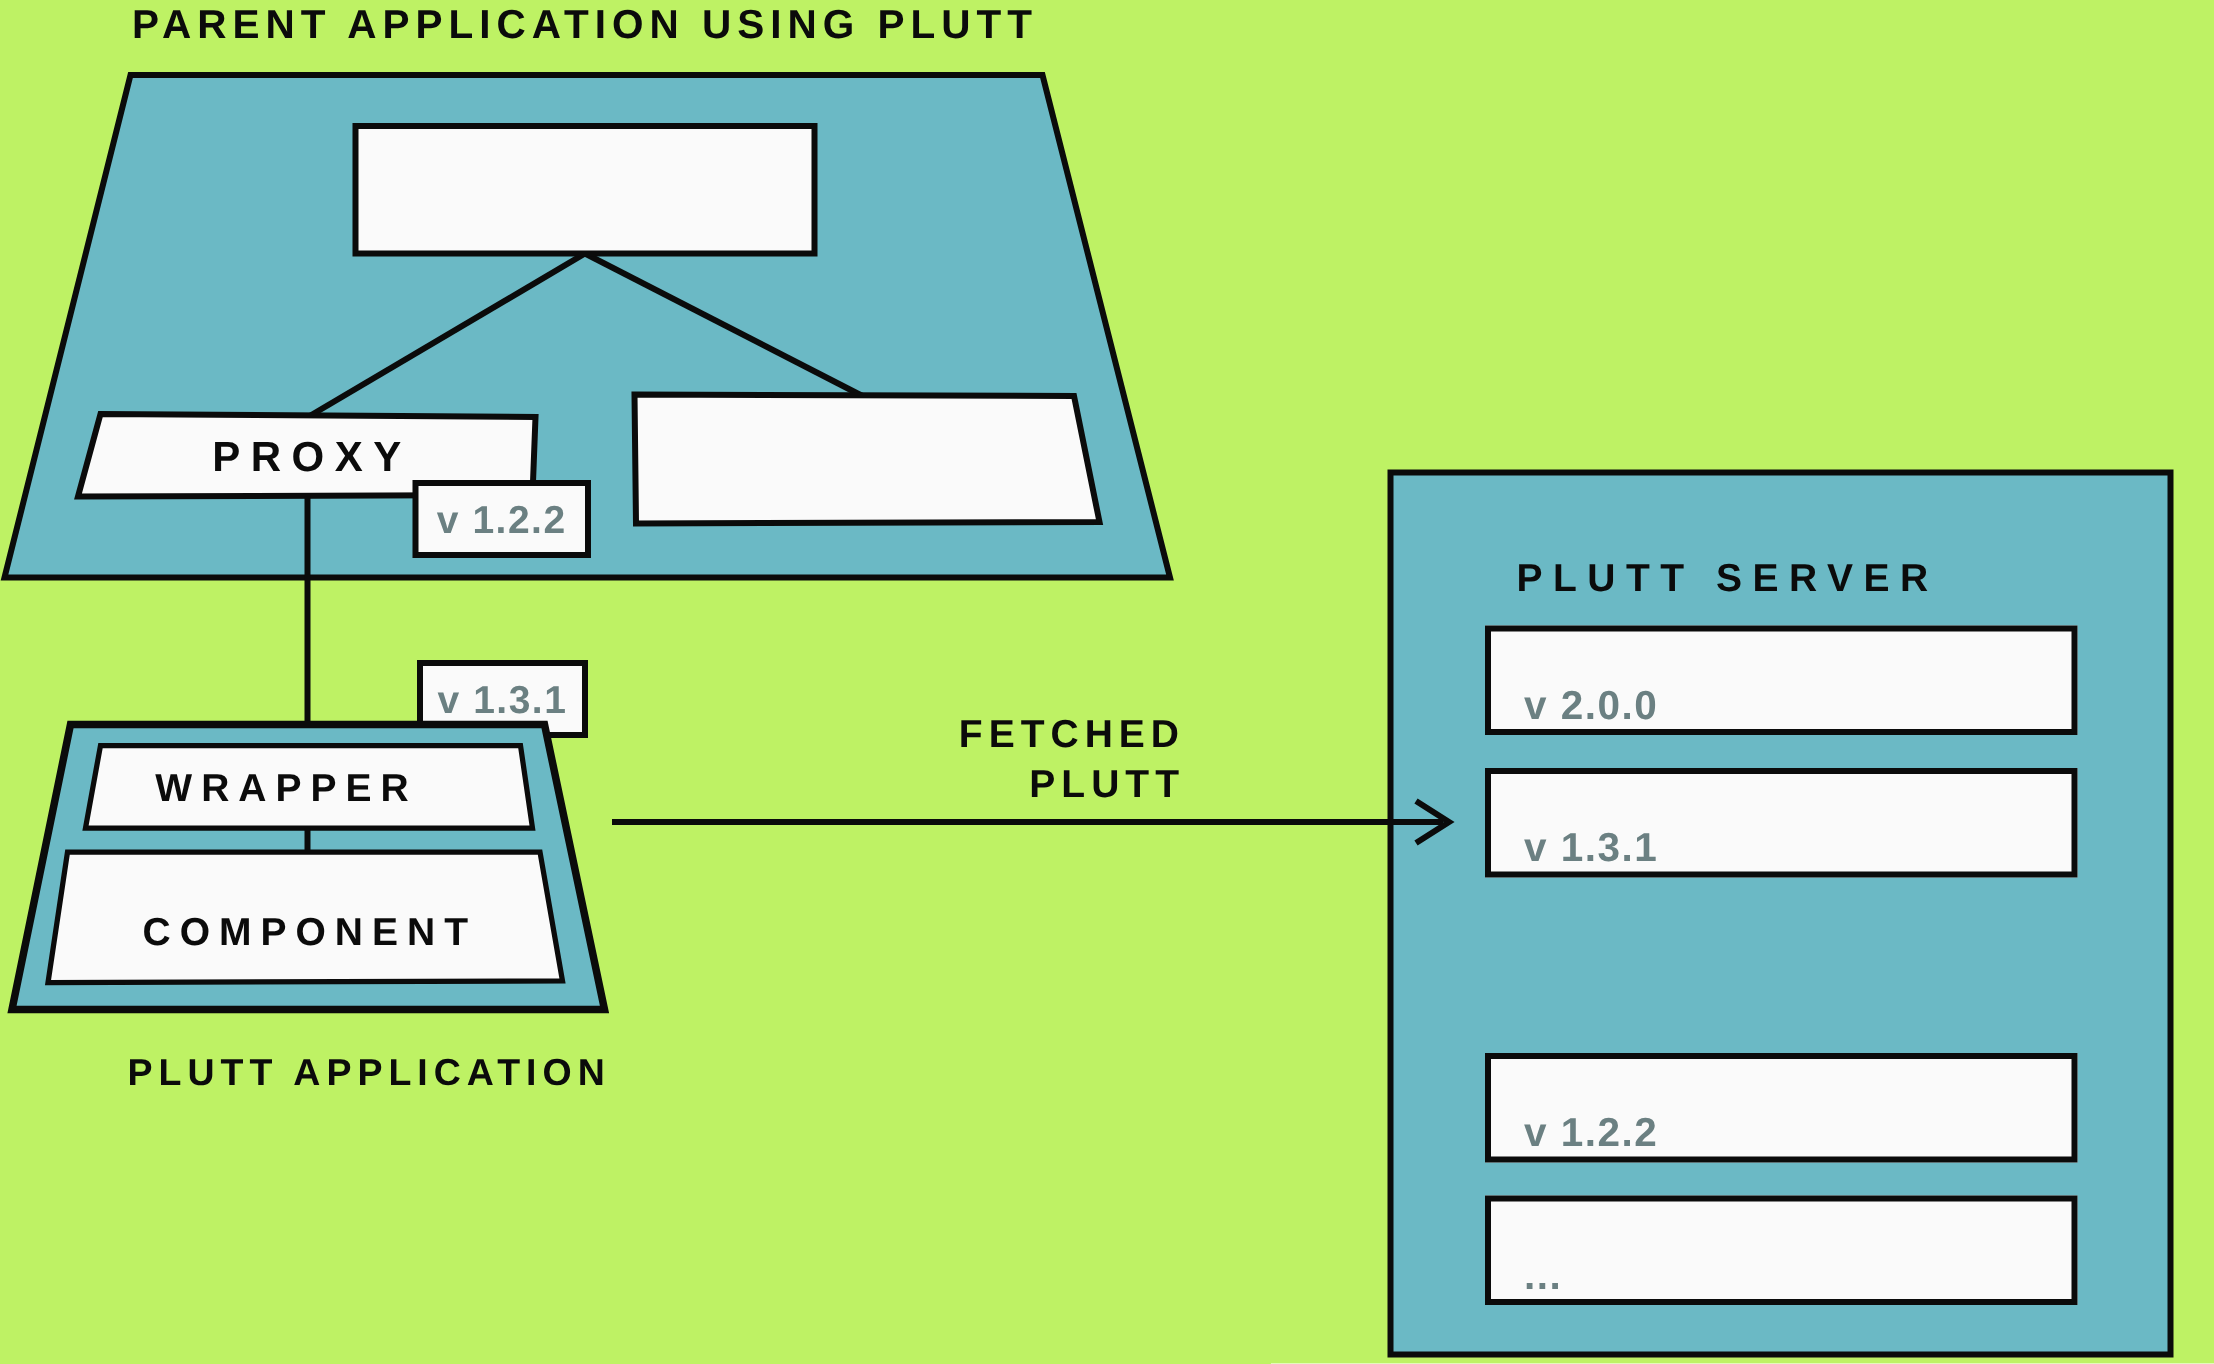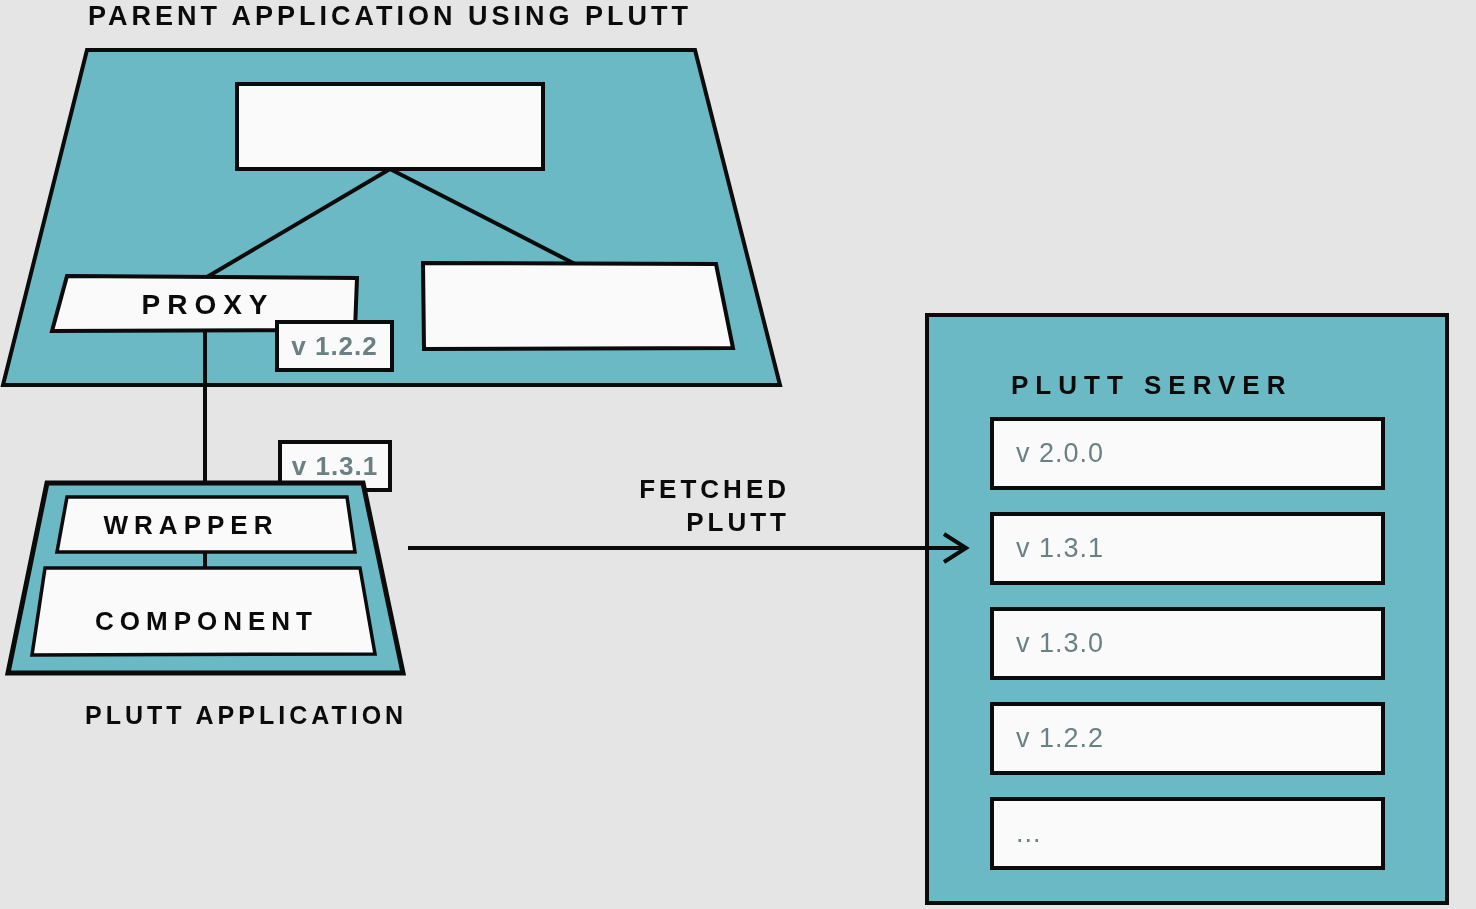--- a/index.html
+++ b/index.html
@@ -5,21 +5,21 @@
   html, body {
     margin: 0;
     padding: 0;
     background: #ffffff;
     font-family: "Liberation Sans", sans-serif;
   }
   .stage {
     position: relative;
     width: 1476px;
     height: 909px;
-    background: #e5e5e5;
+    background: #bef264;
     overflow: hidden;
   }
   .diagram-svg {
     position: absolute;
     left: 0;
     top: 0;
     width: 1476px;
     height: 909px;
   }
   .label {
@@ -111,23 +111,23 @@
   }
   .server-version-row {
     position: absolute;
     left: 990px;
     width: 395px;
     height: 73px;
     box-sizing: border-box;
     background: #fafafa;
     border: 4px solid #0b0b0b;
     display: flex;
-    align-items: center;
+    align-items: flex-end;
     padding-left: 22px;
-    font-weight: 400;
+    font-weight: 700;
     font-size: 27px;
     letter-spacing: 1px;
     color: #6b8082;
   }
   .row-0 { top: 417px; }
   .row-1 { top: 512px; }
   .row-2 { top: 607px; }
   .row-3 { top: 702px; }
   .row-4 { top: 797px; }
 </style>
@@ -189,23 +189,20 @@
   </div>
 
   <div class="label server-title">PLUTT SERVER</div>
 
   <div class="server-version-row row-0">
     <span>v 2.0.0</span>
   </div>
   <div class="server-version-row row-1">
     <span>v 1.3.1</span>
   </div>
-  <div class="server-version-row row-2">
-    <span>v 1.3.0</span>
-  </div>
   <div class="server-version-row row-3">
     <span>v 1.2.2</span>
   </div>
   <div class="server-version-row row-4">
     <span>...</span>
   </div>
 
 </div>
 
 </body></html>

